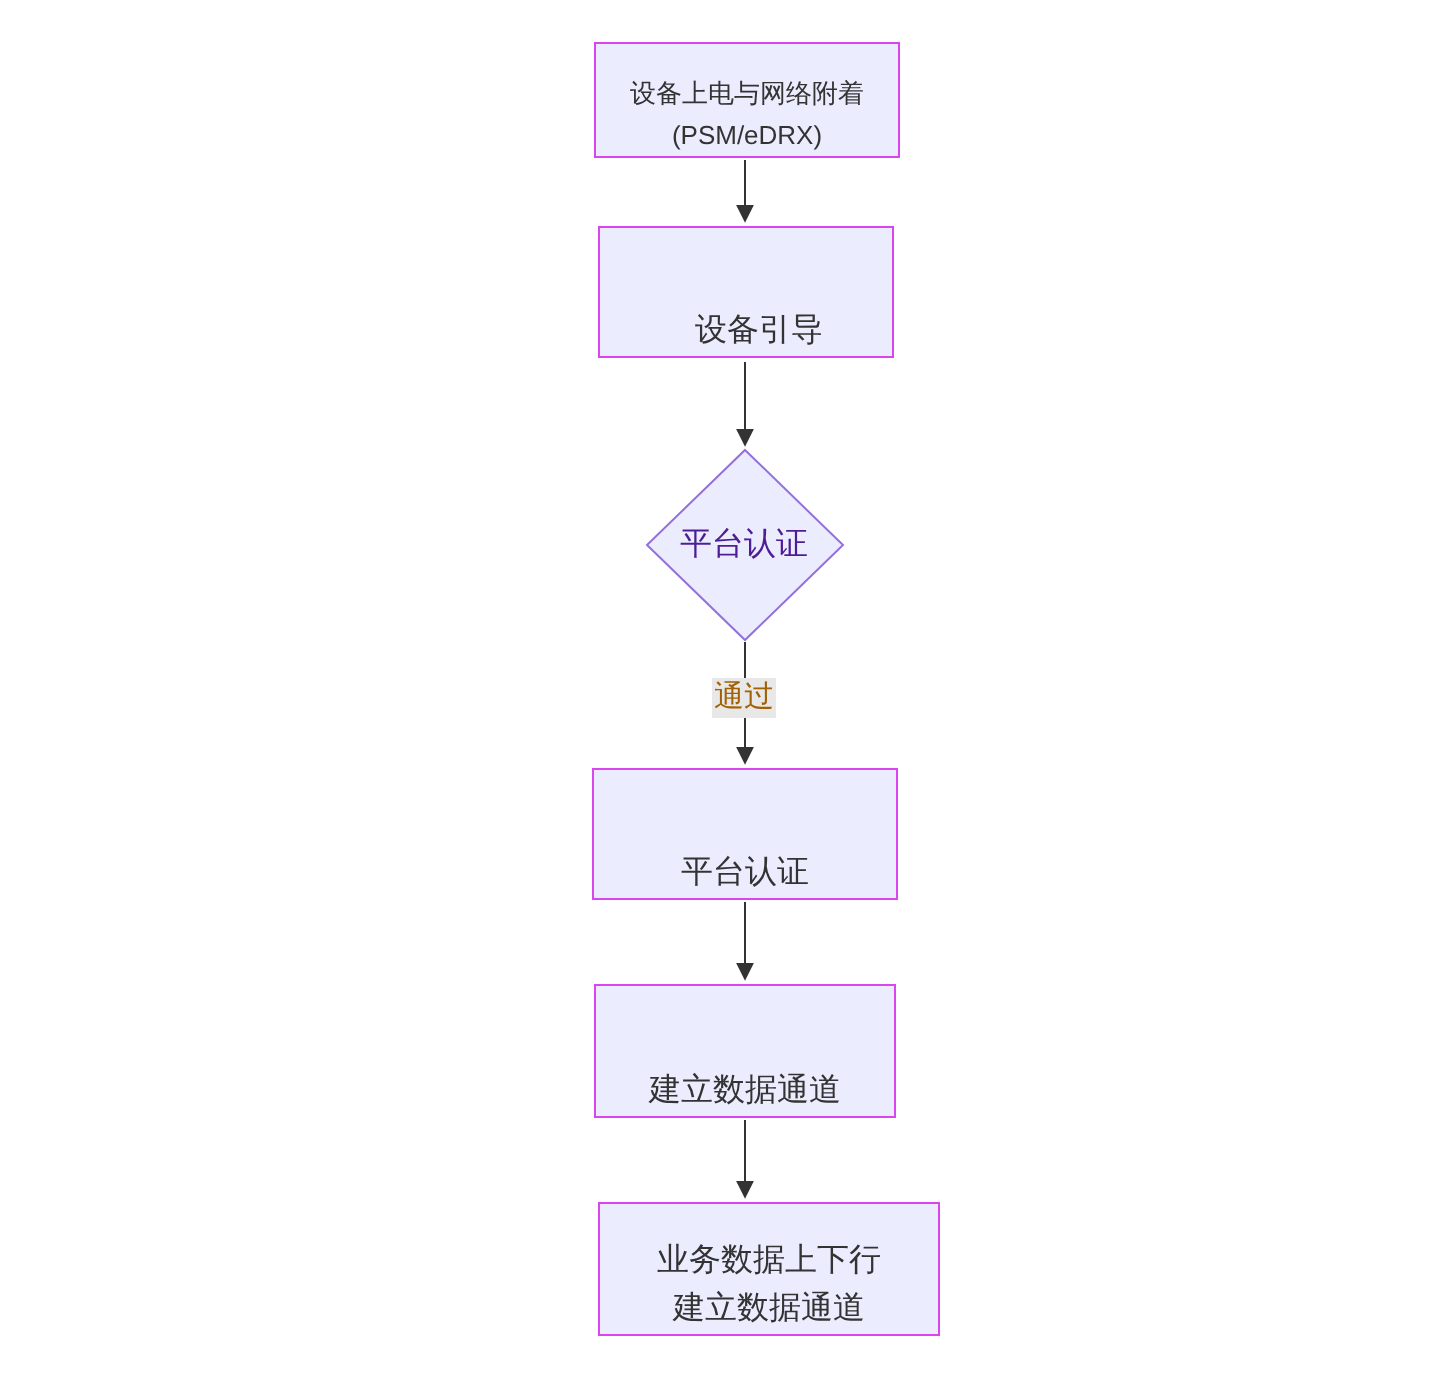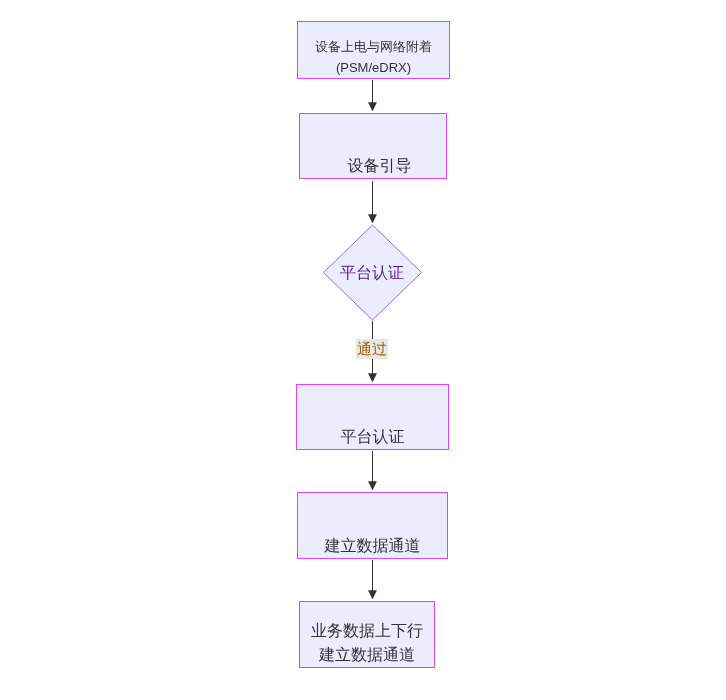--- a/index.html
+++ b/index.html
@@ -89,18 +89,18 @@
   <div class="edge-label">通过</div>
 
   <div class="node" style="left:296px; top:384px; width:153px; height:66px;">
     <span>平台认证</span>
   </div>
 
   <div class="node" style="left:297px; top:492px; width:151px; height:67px;">
     <span>建立数据通道</span>
   </div>
 
-  <div class="node" style="left:299px; top:601px; width:136px; height:67px;">
+  <div class="node" style="left:299px; top:601px; width:171px; height:67px;">
     <span>业务数据上下行</span>
     <span>建立数据通道</span>
   </div>
 
 </div>
 
 </body></html>

